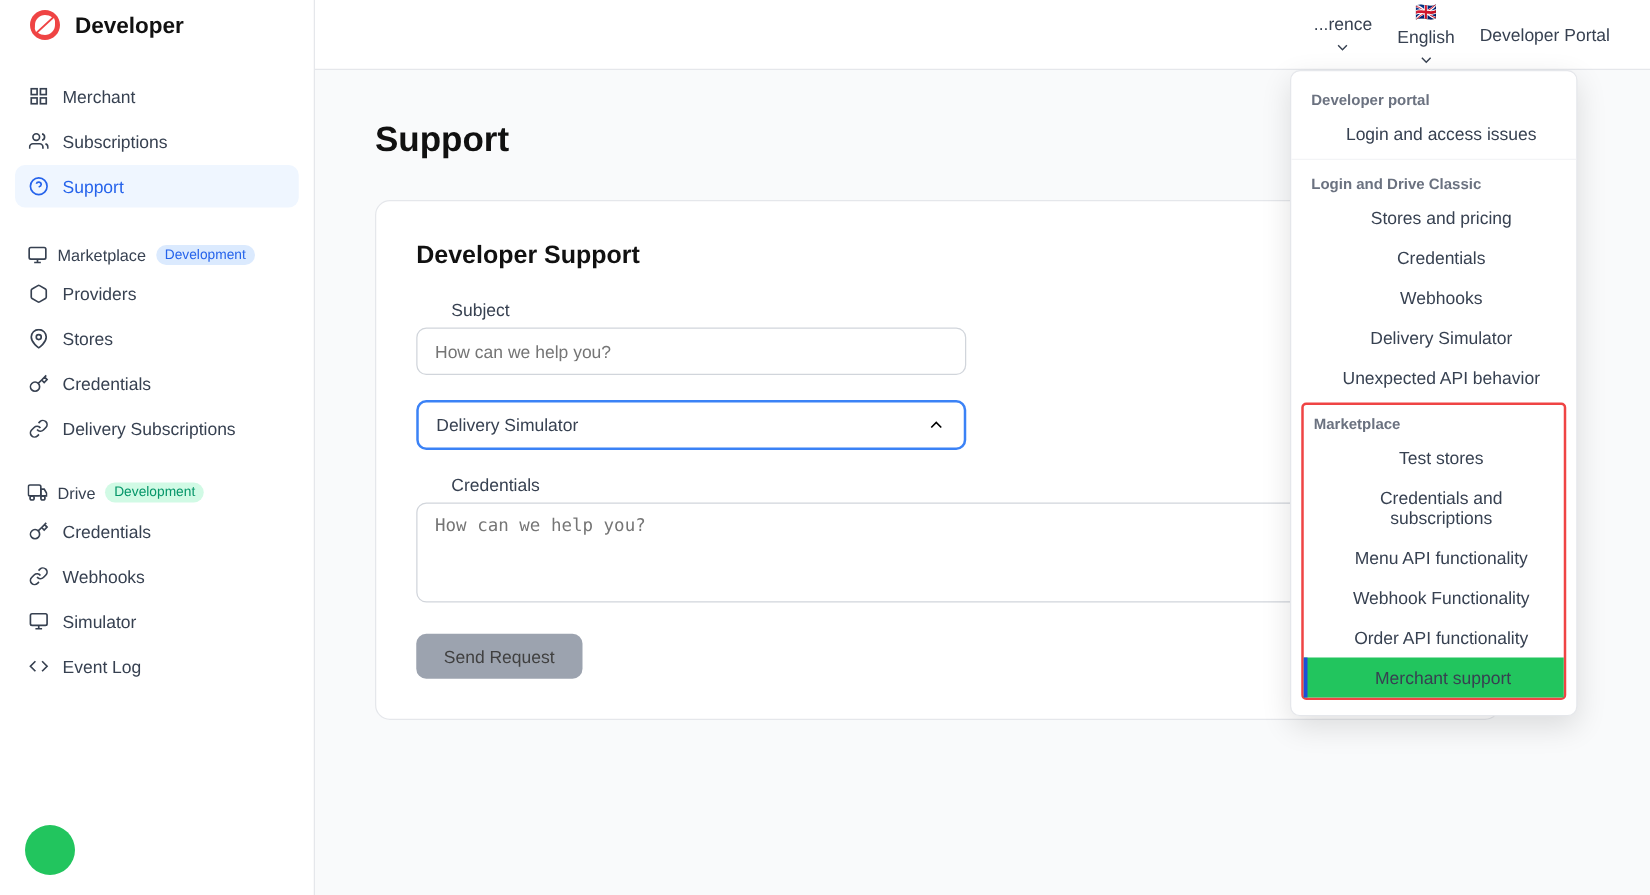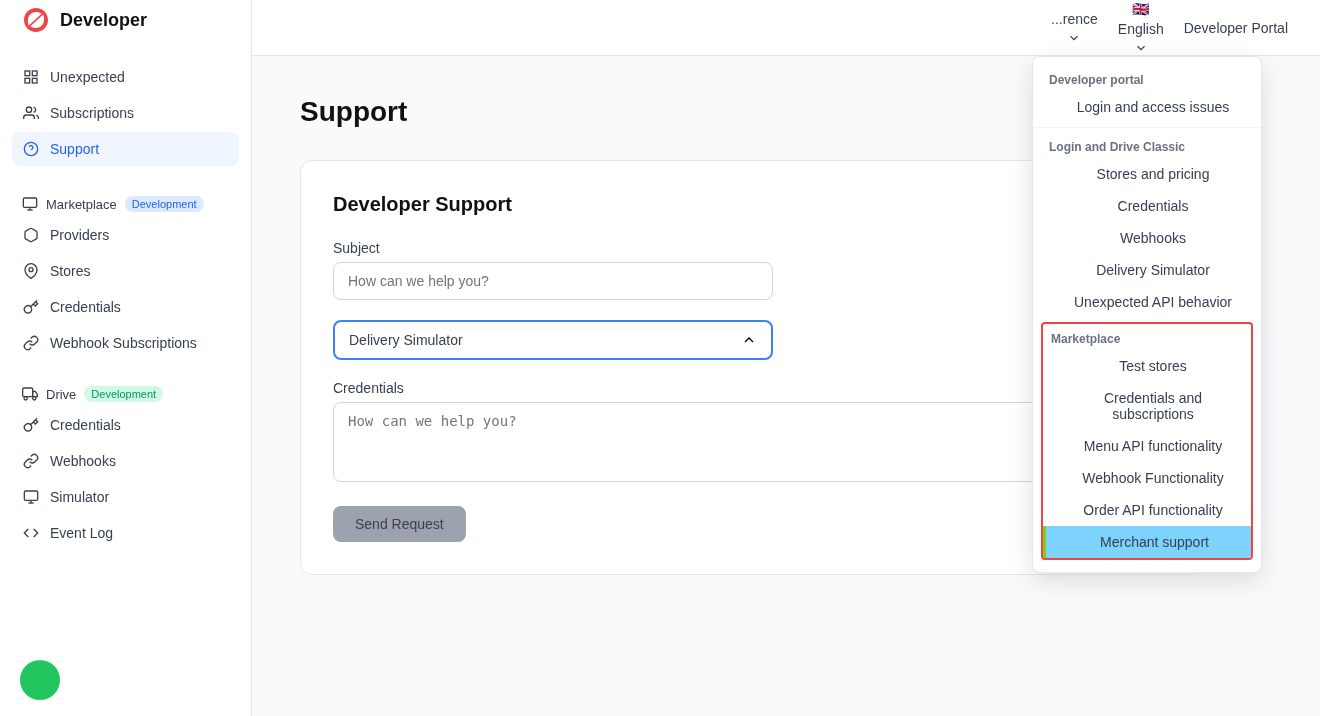--- a/index.html
+++ b/index.html
@@ -127,20 +127,21 @@
       font-weight: 700;
       color: #111;
       margin-bottom: 24px;
     }
     .form-group { margin-bottom: 20px; }
     .form-label {
       display: block;
       font-size: 14px;
       color: #374151;
       margin-bottom: 6px;
+      margin-left: 28px;
     }
     .form-input {
       width: 100%;
       max-width: 440px;
       padding: 10px 14px;
       border: 1px solid #d1d5db;
       border-radius: 8px;
       font-size: 14px;
       color: #9ca3af;
       outline: none;
@@ -205,22 +206,22 @@
       margin: 4px 8px;
       border-radius: 4px;
     }
     .dropdown-marketplace-section .dropdown-section-header {
       padding: 8px 8px 4px 8px;
     }
     .dropdown-marketplace-section .dropdown-item {
       padding: 8px 8px 8px 20px;
     }
     .dropdown-item.highlighted {
-      background: #7dd3fc;
-      border-left: 3px solid #84cc16;
+      background: #22c55e;
+      border-left: 3px solid #1d4ed8;
     }
     .subject-select {
       flex: 1;
       max-width: 440px;
       padding: 10px 14px;
       border: 2px solid #3b82f6;
       border-radius: 8px;
       font-size: 14px;
       display: flex;
       align-items: center;
@@ -244,21 +245,21 @@
   <div class="nav-section">
     <div class="nav-item">
       <span class="nav-icon">
         <svg width="16" height="16" viewBox="0 0 24 24" fill="none" stroke="currentColor" stroke-width="2">
             <rect x="3" y="3" width="7" height="7"></rect>
             <rect x="14" y="3" width="7" height="7"></rect>
             <rect x="3" y="14" width="7" height="7"></rect>
             <rect x="14" y="14" width="7" height="7"></rect>
           </svg>
       </span>
-      <span>Unexpected</span>
+      <span>Merchant</span>
     </div>
     <div class="nav-item">
       <span class="nav-icon">
         <svg width="16" height="16" viewBox="0 0 24 24" fill="none" stroke="currentColor" stroke-width="2">
             <path d="M17 21v-2a4 4 0 00-4-4H5a4 4 0 00-4 4v2"></path>
             <circle cx="9" cy="7" r="4"></circle>
             <path d="M23 21v-2a4 4 0 00-3-3.87M16 3.13a4 4 0 010 7.75"></path>
           </svg>
       </span>
       <span>Subscriptions</span>
@@ -310,21 +311,21 @@
       </span>
       <span>Credentials</span>
     </div>
     <div class="nav-item">
       <span class="nav-icon">
         <svg width="16" height="16" viewBox="0 0 24 24" fill="none" stroke="currentColor" stroke-width="2">
             <path d="M10 13a5 5 0 007.54.54l3-3a5 5 0 00-7.07-7.07l-1.72 1.71"></path>
             <path d="M14 11a5 5 0 00-7.54-.54l-3 3a5 5 0 007.07 7.07l1.71-1.71"></path>
           </svg>
       </span>
-      <span>Webhook Subscriptions</span>
+      <span>Delivery Subscriptions</span>
     </div>
   </div>
 
   <div class="nav-section" style="margin-top:8px">
     <div class="section-label">
       <svg width="16" height="16" viewBox="0 0 24 24" fill="none" stroke="currentColor" stroke-width="2">
           <rect x="1" y="3" width="15" height="13" rx="2"></rect>
           <path d="M16 8h4l3 5v3h-7V8z"></path>
           <circle cx="5.5" cy="18.5" r="2.5"></circle>
           <circle cx="18.5" cy="18.5" r="2.5"></circle>

